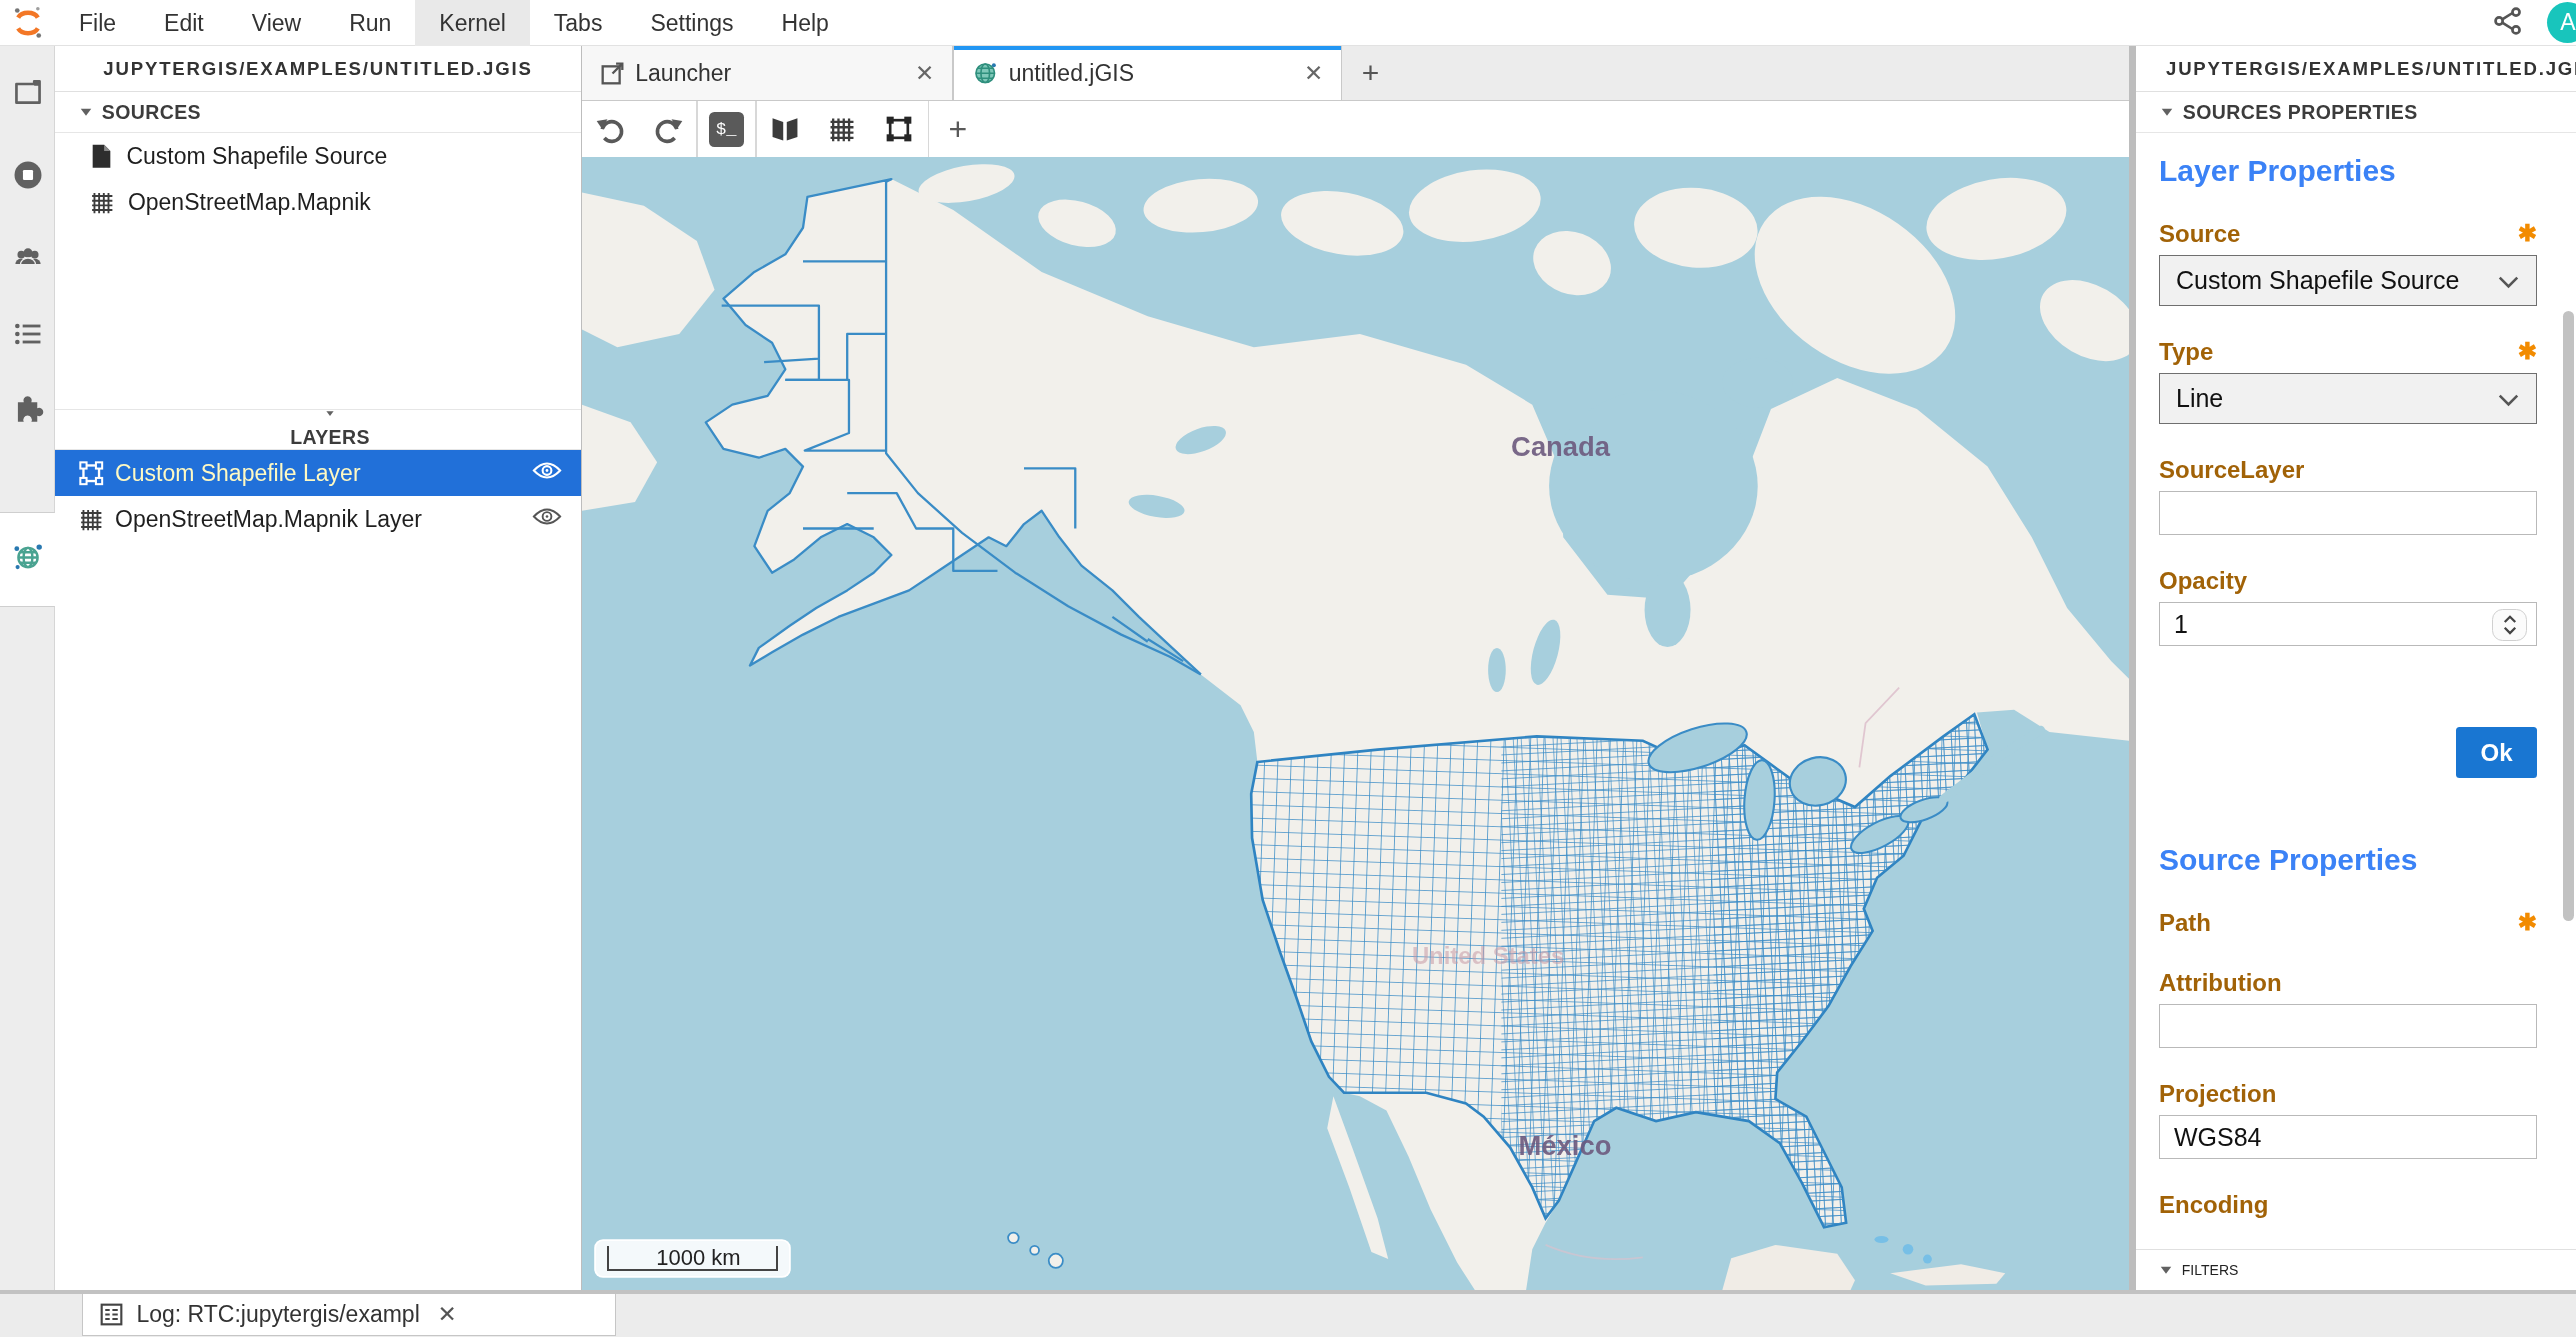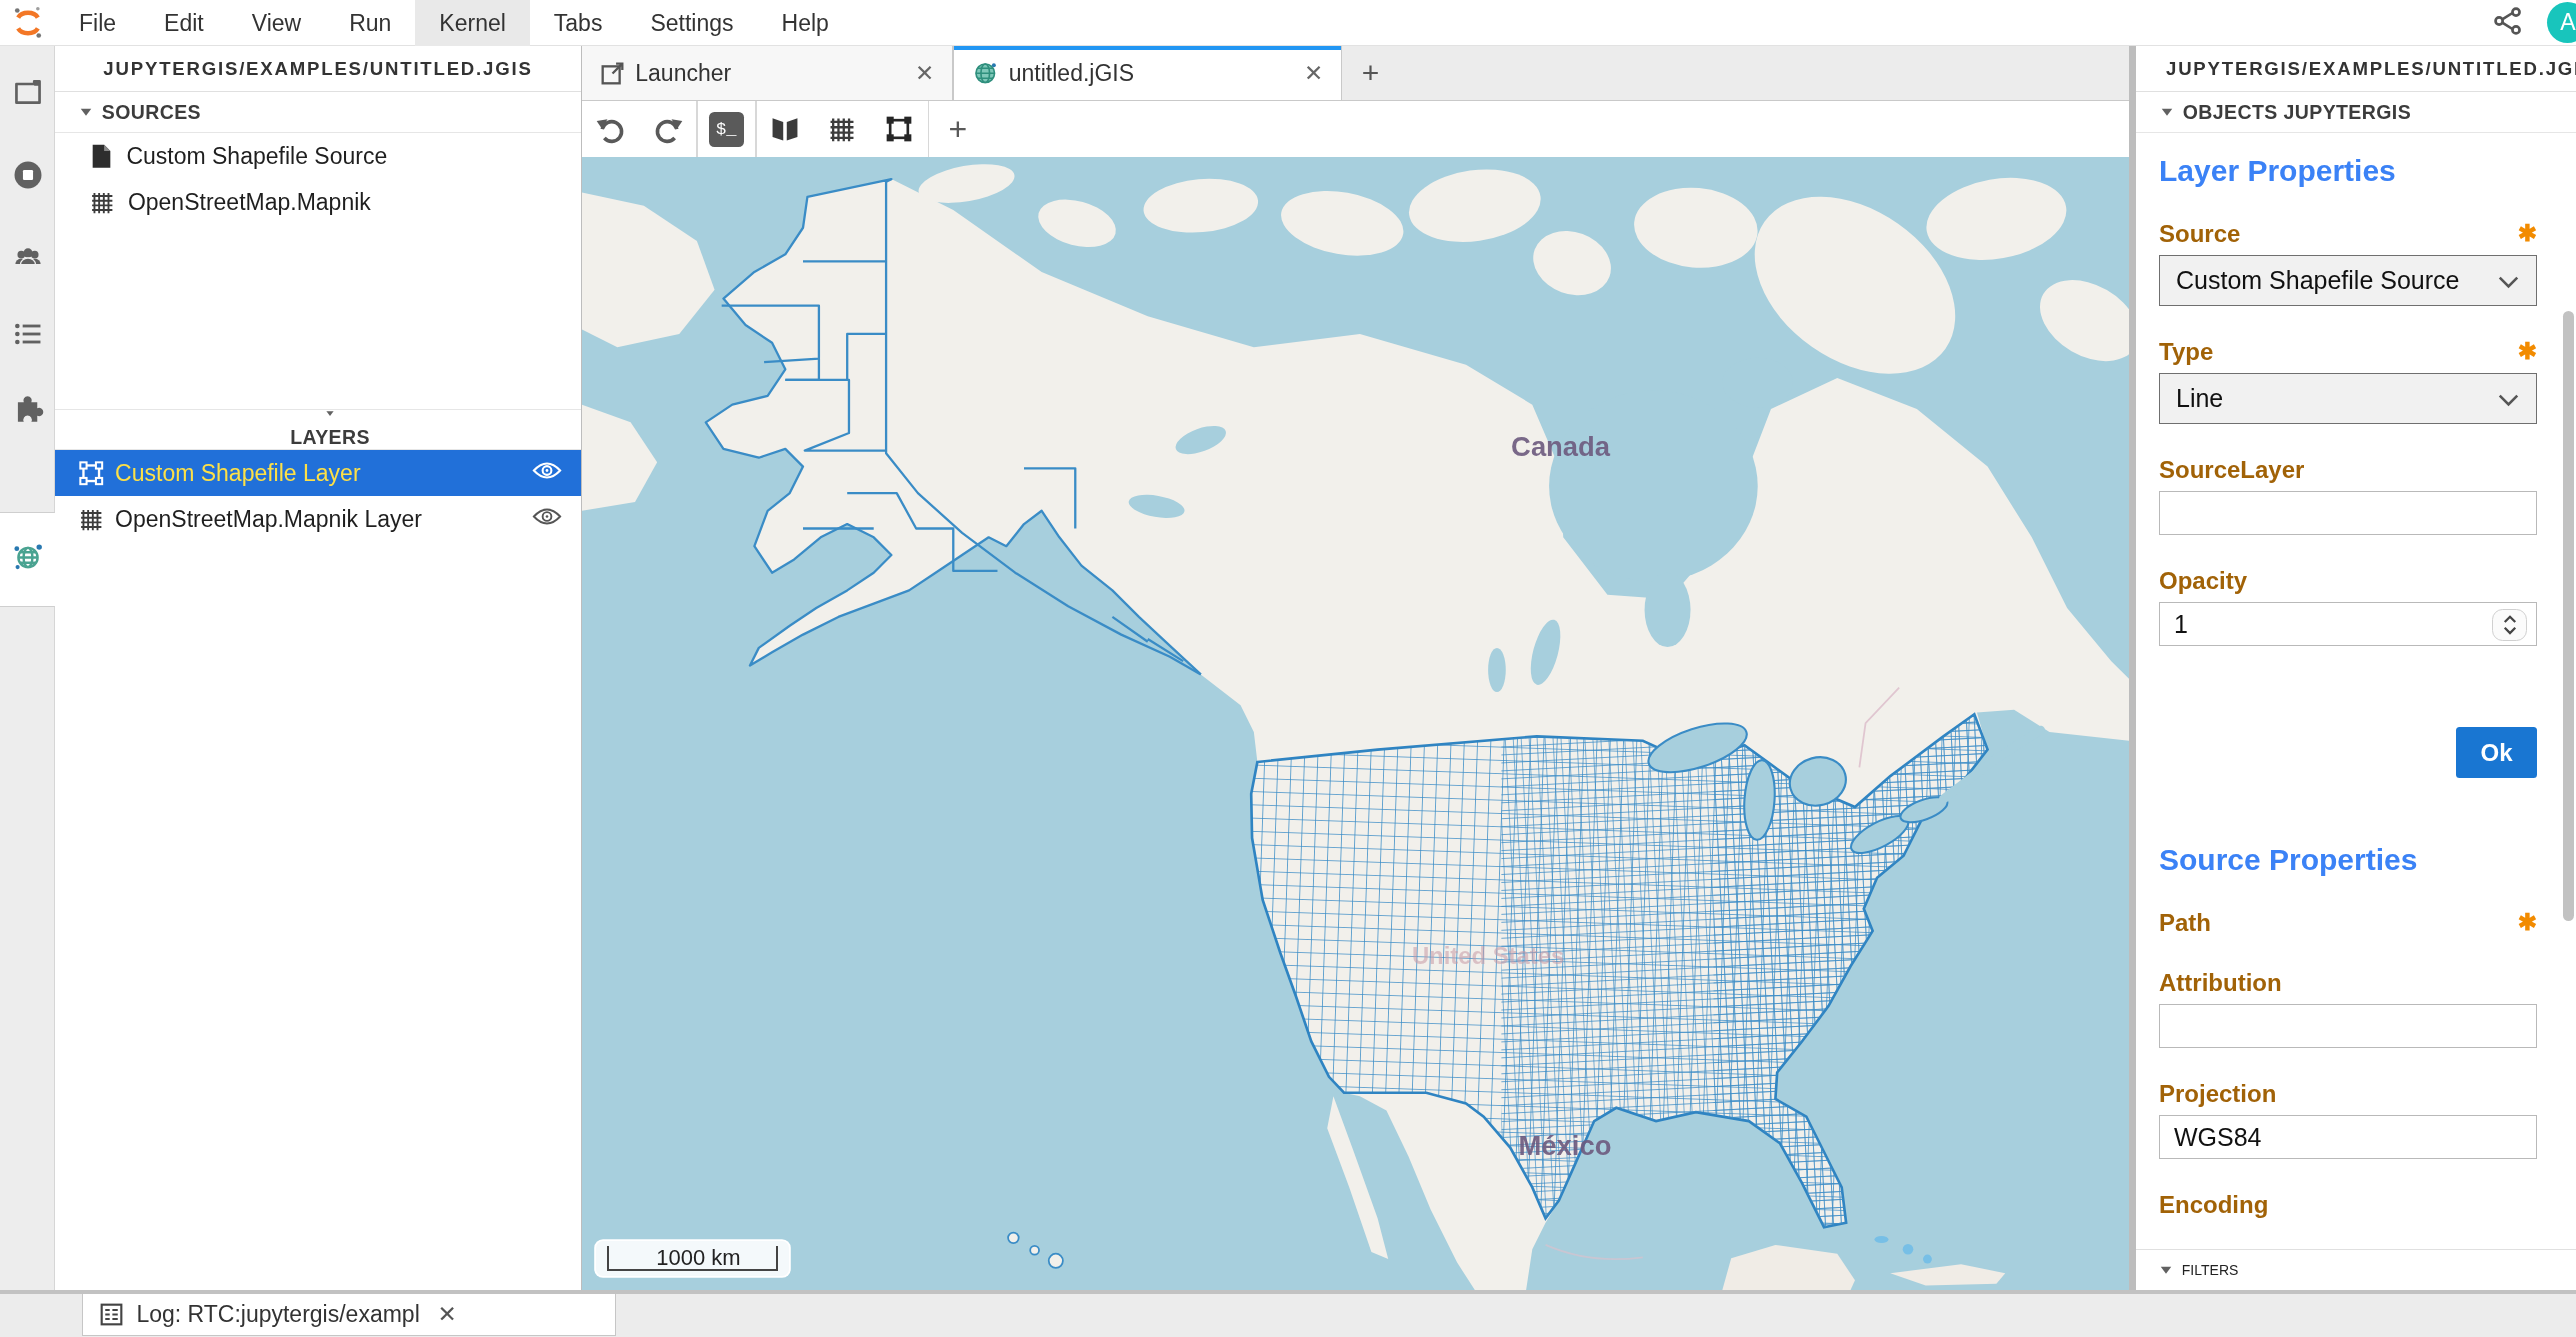--- a/index.html
+++ b/index.html
@@ -29,21 +29,21 @@
     border-right:1.8px solid #bdbdbd; z-index:20; }
   .panel-header { height:46px; border-bottom:1.8px solid #e0e0e0; display:flex; align-items:center; justify-content:center;
     font-size:18.6px; font-weight:700; letter-spacing:1.8px; color:#333; white-space:nowrap; overflow:hidden; }
   .section-row { height:41px; display:flex; align-items:center; padding-left:24px; gap:8.8px;
     border-bottom:1.8px solid #e6e6e6; background:#fff; }
   .section-row .sec-label { font-size:19.5px; font-weight:700; color:#3c3c3c; letter-spacing:0.4px; }
   .tree-item { height:46px; display:flex; align-items:center; padding-left:34px; gap:12.4px; font-size:23px; color:#1f1f1f; }
   .layers-gap { height:184px; }
   .layers-head { border-top:1.8px solid #e6e6e6;flex-direction:column; }
   .layer-row { height:46px; display:flex; align-items:center; padding:0 19.5px 0 23px; gap:10.6px; font-size:23px; color:#1f1f1f; }
-  .layer-row.selected { background:#2170d9; color:#fde047; }
+  .layer-row.selected { background:#2170d9; color:#fef9c3; }
   .layer-row .eye { margin-left:auto; }
 
   
   .main { position:absolute; left:582px; top:46px; right:447px; bottom:47px; }
   .tabbar { position:absolute; left:0; top:0; right:0; height:55px; background:#ececec; display:flex; border-bottom:1.8px solid #c9c9c9; }
   .tab { display:flex; align-items:center; gap:10.6px; padding:0 17.7px; font-size:23px; color:#333;
     background:#f7f7f7; border-right:1.8px solid #c9c9c9; width:371px; position:relative; }
   .tab .closex { margin-left:auto; font-size:23px; color:#666; }
   .tab.active { background:#fff; width:389px; border-left:1.8px solid #c9c9c9; }
   .tab.active::before { content:""; position:absolute; left:0; top:0; right:0; height:4.4px; background:#2196f3; }
@@ -417,21 +417,21 @@
     </div>
   </div>
 </div>
 
 <div class="rightpanel">
   <div class="rp-header">JUPYTERGIS/EXAMPLES/UNTITLED.JGIS</div>
   <div class="section-row">
     <svg width="14" height="10.6" viewBox="0 0 16 12">
         <polygon points="2,2 14,2 8,10" fill="#616161"></polygon>
       </svg>
-    <span class="sec-label">OBJECTS JUPYTERGIS</span>
+    <span class="sec-label">SOURCES PROPERTIES</span>
   </div>
 
   <div class="rp-content">
     <h2>Layer Properties</h2>
 
     <div class="field">
       <div class="lbl-row">
         <label>Source</label>
         <span class="req">✱</span>
       </div>

